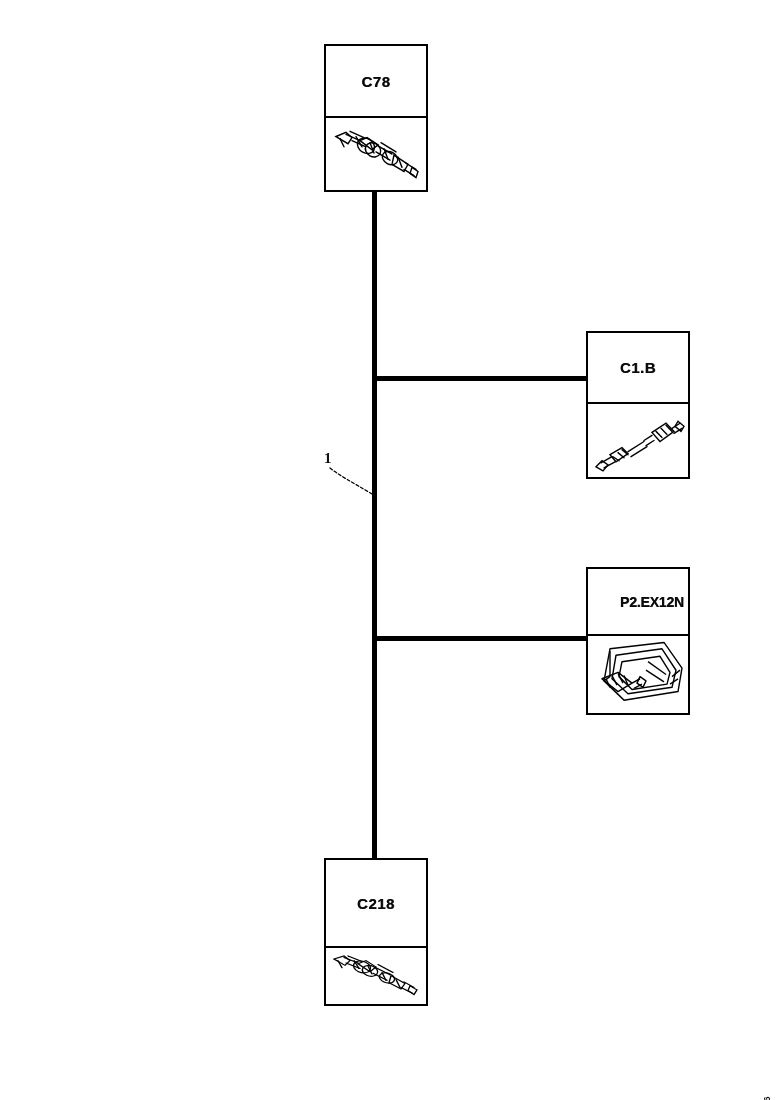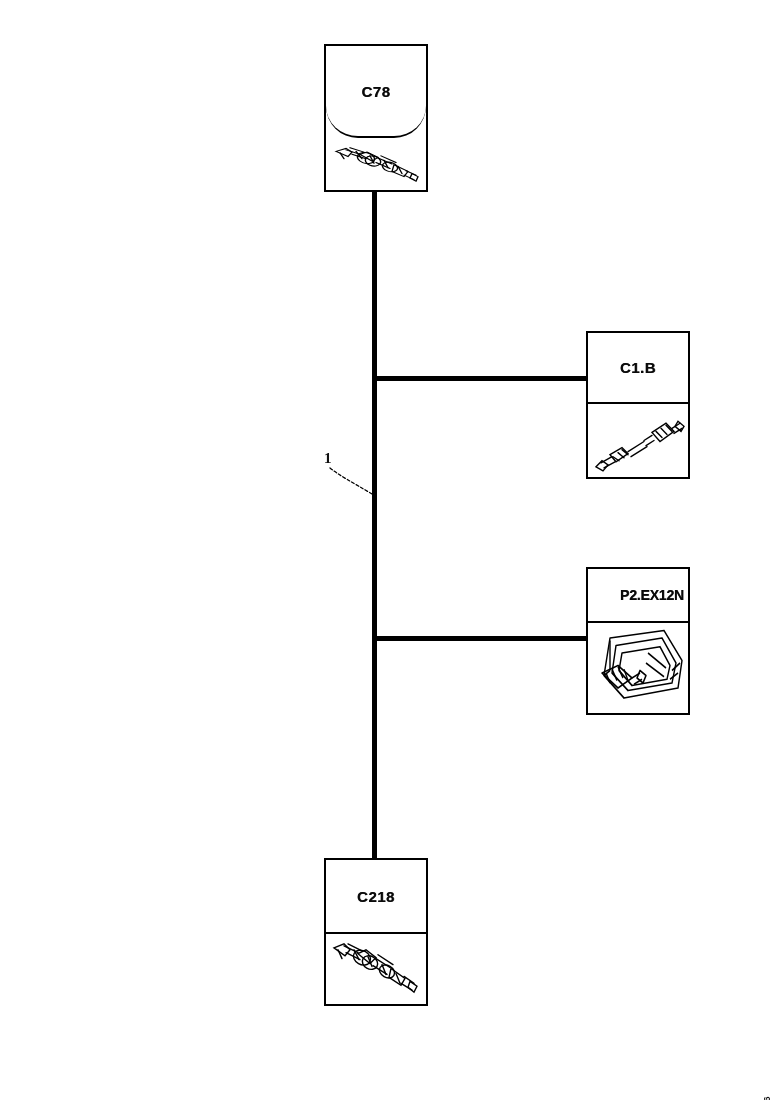--- a/index.html
+++ b/index.html
@@ -112,21 +112,21 @@
 
 <div id="page">
 
   <div class="wire wire-v" style="left:372px; top:190px; height:670px;"></div>
 
   <div class="wire wire-h" style="left:372px; top:376px; width:216px;"></div>
 
   <div class="wire wire-h" style="left:372px; top:636px; width:216px;"></div>
 
   <div class="node" style="left:324px; top:44px; width:104px; height:148px;">
-    <div class="node-label-cell" style="height:92px;border-radius:32px;">
+    <div class="node-label-cell" style="height:72px;">
       <span class="node-label">C78</span>
     </div>
     <div class="node-art-cell">
       <svg viewBox="0 0 100 70" preserveAspectRatio="none">
         <g stroke="#000" stroke-width="1.4" fill="none" stroke-linecap="round">
           <path d="M10 18 L20 14 L26 19 L22 25 Z"></path>
           <path d="M20 16 L34 22"></path>
           <path d="M24 13 L38 19"></path>
           <path d="M26 22 L40 28"></path>
           <ellipse cx="40" cy="27" rx="9" ry="7" transform="rotate(28 40 27)"></ellipse>
@@ -174,21 +174,21 @@
           <path d="M78 21 L84 27"></path>
           <path d="M84 24 L92 19"></path>
           <path d="M86 29 L94 24"></path>
           <path d="M90 17 L96 22 L93 27 L87 22 Z"></path>
         </g>
       </svg>
     </div>
   </div>
 
   <div class="node" style="left:586px; top:567px; width:104px; height:148px;">
-    <div class="node-label-cell" style="height:54px;padding-left:28px;">
+    <div class="node-label-cell" style="height:67px;padding-left:28px;">
       <span class="node-label overflow">P2.EX12N</span>
     </div>
     <div class="node-art-cell">
       <svg viewBox="0 0 100 72" preserveAspectRatio="none">
         <g stroke="#000" stroke-width="1.4" fill="none" stroke-linejoin="round">
           <path d="M22 12 L76 6 L94 30 L90 52 L36 60 L16 42 Z"></path>
           <path d="M28 18 L74 12 L88 32 L84 48 L40 54 L24 40 Z"></path>
           <path d="M34 24 L72 19 L82 34 L79 45 L44 50 L31 38 Z"></path>
           <path d="M22 14 L22 38"></path>
           <path d="M22 38 L16 42"></path>
@@ -203,21 +203,21 @@
           <path d="M60 24 L78 36"></path>
           <path d="M58 32 L76 43"></path>
           <path d="M84 38 L92 32"></path>
           <path d="M82 45 L90 40"></path>
         </g>
       </svg>
     </div>
   </div>
 
   <div class="node" style="left:324px; top:858px; width:104px; height:148px;">
-    <div class="node-label-cell" style="height:74px;">
+    <div class="node-label-cell" style="height:88px;">
       <span class="node-label">C218</span>
     </div>
     <div class="node-art-cell">
       <svg viewBox="0 0 100 71" preserveAspectRatio="none">
         <g stroke="#000" stroke-width="1.4" fill="none" stroke-linecap="round">
           <path d="M8 14 L18 10 L24 16 L19 22 Z"></path>
           <path d="M18 12 L32 19"></path>
           <path d="M22 10 L36 17"></path>
           <path d="M20 19 L34 26"></path>
           <ellipse cx="36" cy="24" rx="9" ry="7" transform="rotate(30 36 24)"></ellipse>

